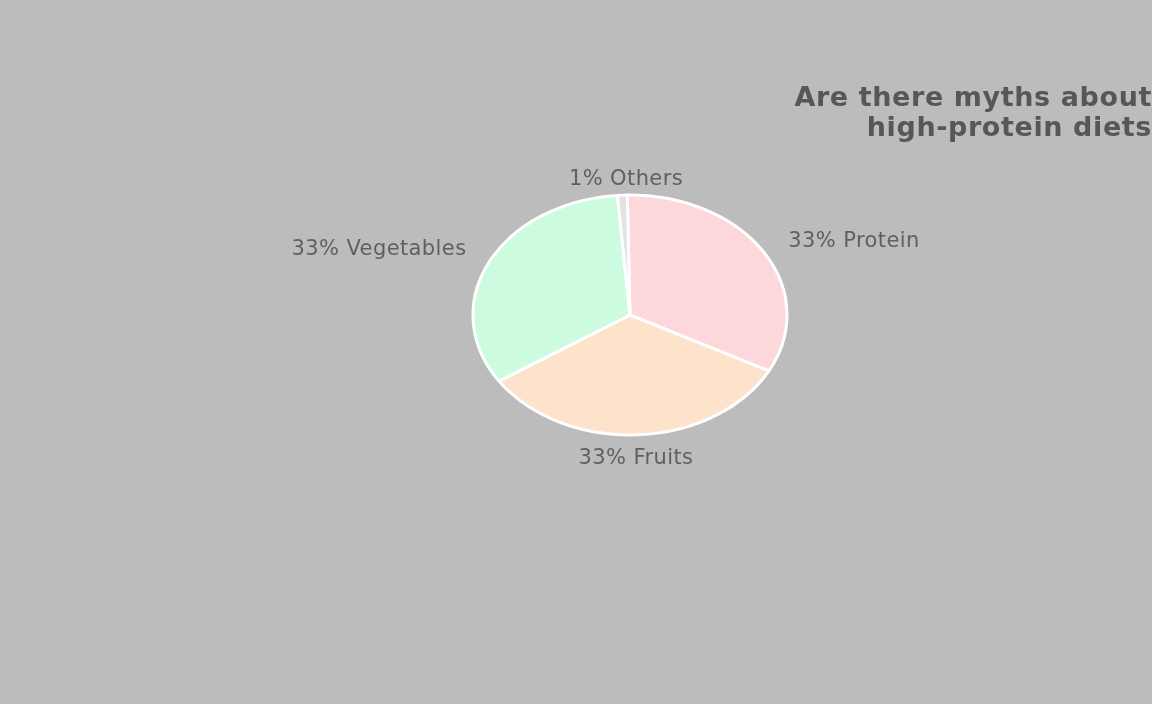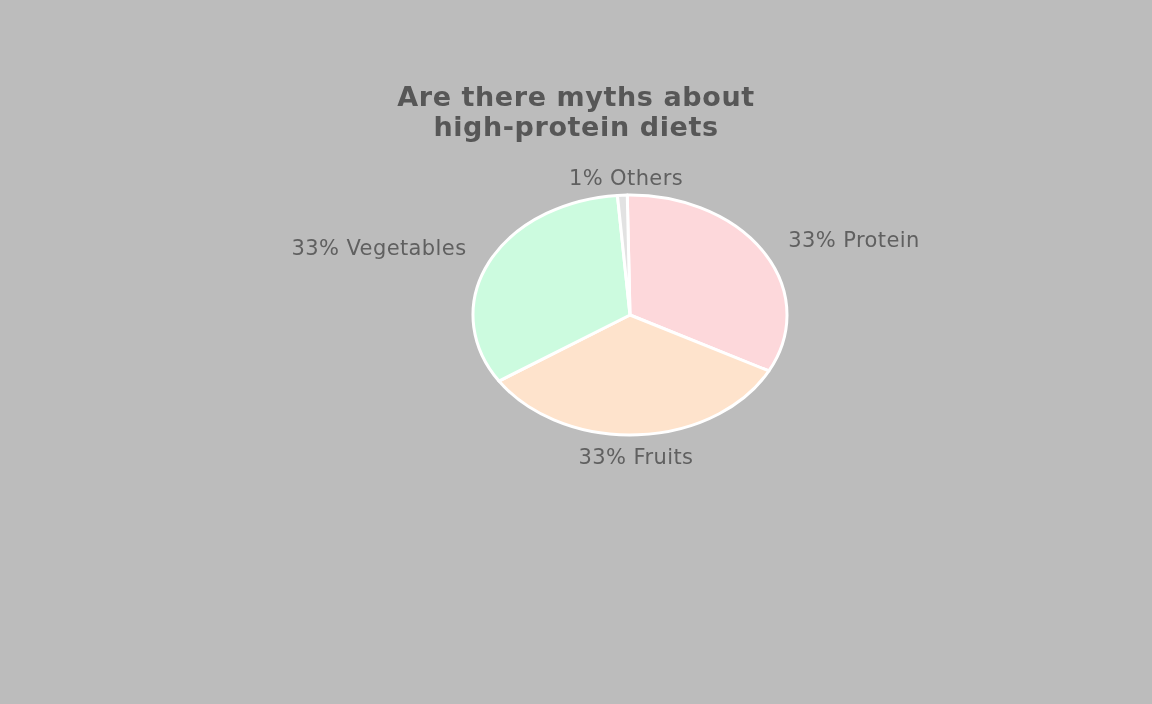--- a/index.html
+++ b/index.html
@@ -18,21 +18,21 @@
     position: absolute;
     left: 0; top: 0;
     width: 1152px;
     height: 704px;
   }
   .chart-title {
     position: absolute;
     left: 0;
     top: 82px;
     width: 1152px;
-    text-align: center;
+    text-align: right;
     font-family: "DejaVu Sans", sans-serif;
     font-weight: bold;
     font-size: 27px;
     line-height: 30px;
     letter-spacing: 0.6px;
     color: #575757;
     white-space: pre-line;
     -webkit-font-smoothing: antialiased;
   }
   svg.pie-svg {

